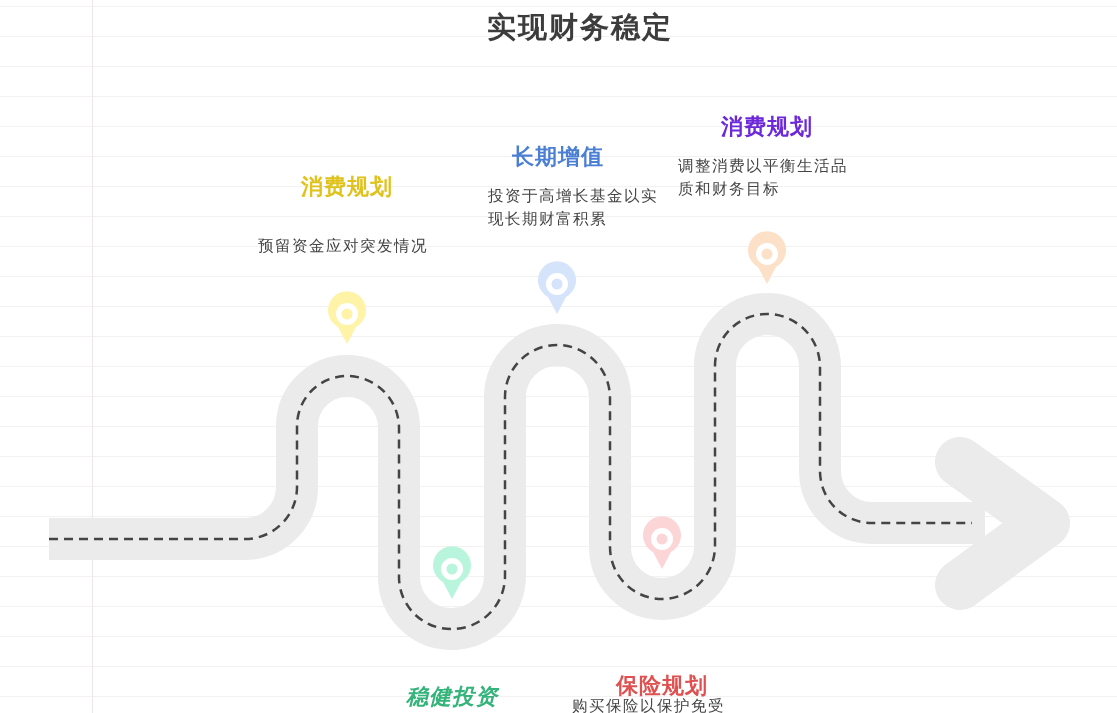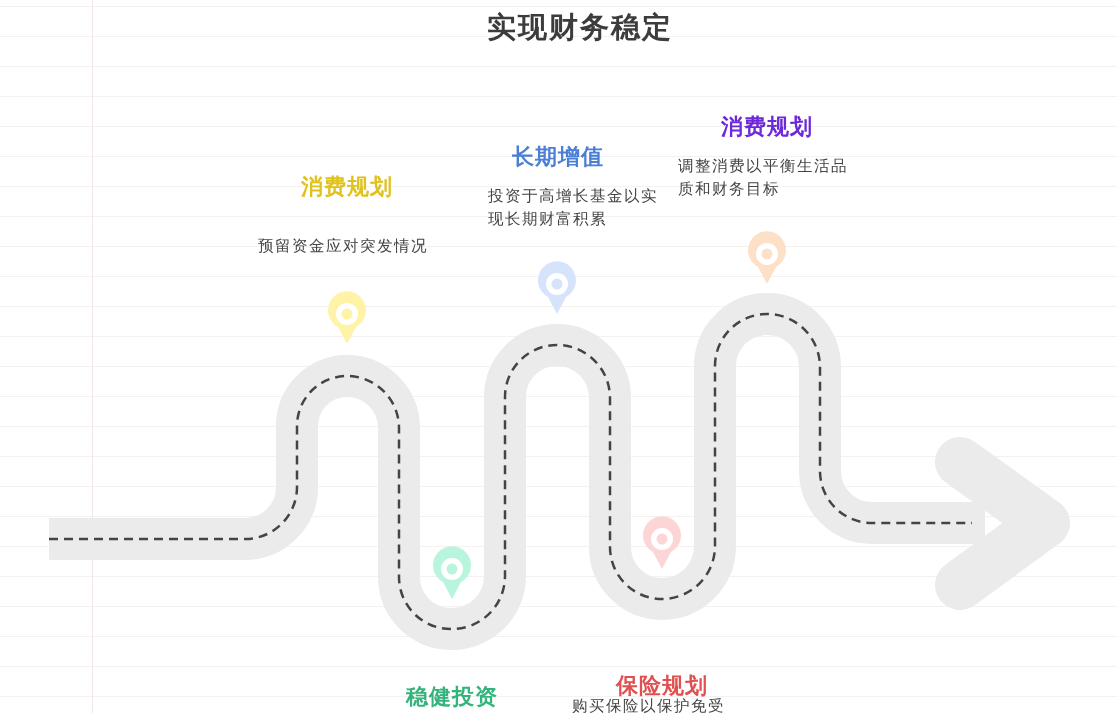--- a/index.html
+++ b/index.html
@@ -63,21 +63,21 @@
   <g transform="translate(767,254)">
     <path d="M0 30 L-9 13 A19 19 0 1 1 9 13 Z" fill="#fde0c8"></path>
     <circle r="11" fill="#ffffff"></circle>
       <circle r="5.5" fill="#fde0c8"></circle>
   </g>
 </svg>
 
 <div class="step-title" style="left:247px; top:172px; color:#e0c21c;">消费规划</div>
 <div class="step-desc" style="left:258px; top:215px;margin-top:20px;">预留资金应对突发情况</div>
 
-<div class="step-title" style="left:352px; top:682px; color:#34b37a;">稳健投资</div>
+<div class="step-title" style="left:352px; top:682px; color:#34b37a;font-style:italic;">稳健投资</div>
 
 <div class="step-title" style="left:458px; top:142px; color:#4a7fd4;">长期增值</div>
 <div class="step-desc" style="left:488px; top:185px;">投资于高增长基金以实现长期财富积累</div>
 
 <div class="step-title" style="left:562px; top:652px; color:#e05050;margin-top:19px;">保险规划</div>
 <div class="step-desc" style="left:572px; top:695px;">购买保险以保护免受</div>
 
 <div class="step-title" style="left:667px; top:112px; color:#6d28d9;">消费规划</div>
 <div class="step-desc" style="left:678px; top:155px;">调整消费以平衡生活品质和财务目标</div>
 

